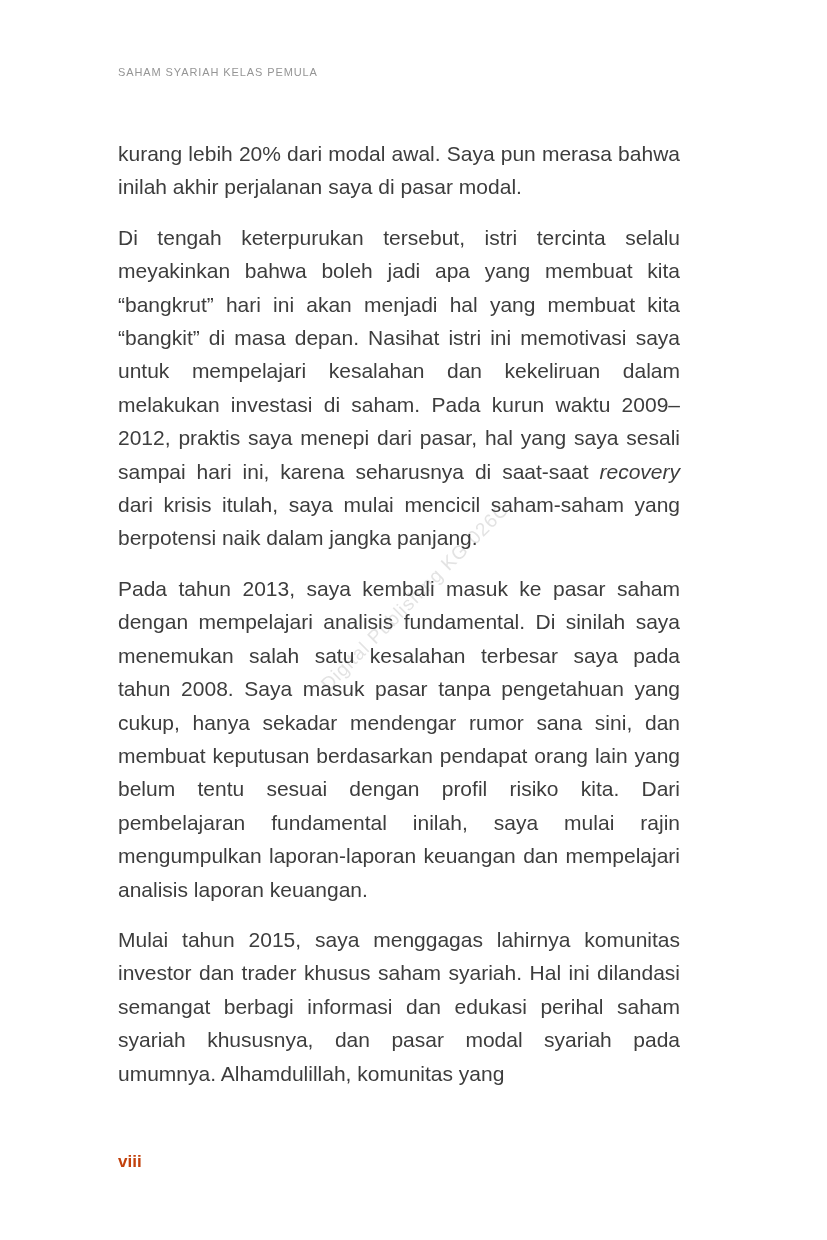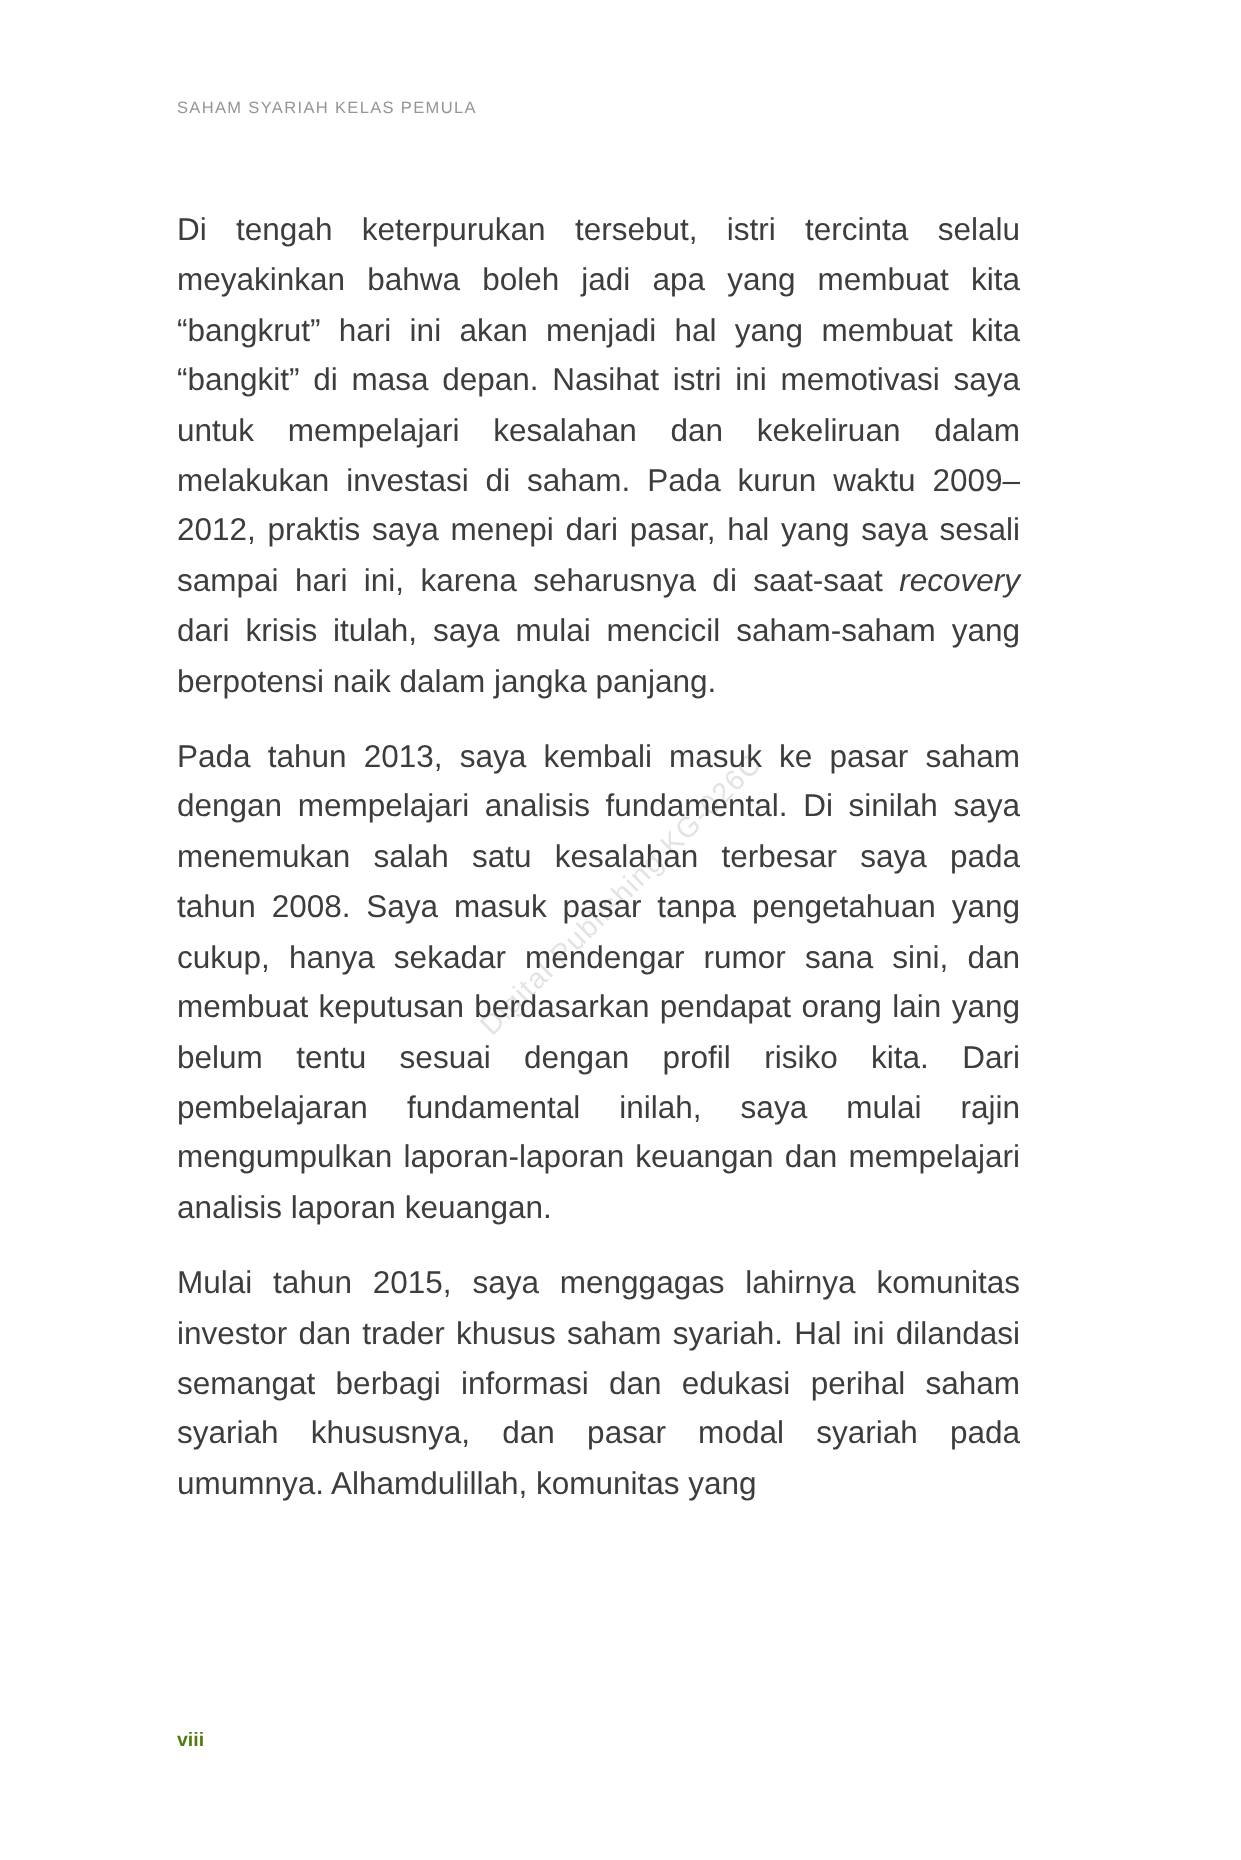--- a/index.html
+++ b/index.html
@@ -58,37 +58,38 @@
     text-align: justify;
     text-justify: inter-word;
   }
   .body-text .italic {
     font-style: italic;
   }
   .page-number {
     position: absolute;
     left: 118px;
     top: 1152px;
-    font-size: 13px;
-    color: #4d7c0f;
+    font-size: 17px;
+    color: #c2410c;
     font-weight: 600;
     z-index: 1;
   }
 </style>
 </head>
 <body>
 
 <div class="page">
 
   <div class="running-head">SAHAM SYARIAH KELAS PEMULA</div>
 
   <div class="watermark">Digital Publishing KG-026C</div>
 
   <div class="body-text">
 
+    <p><span>kurang lebih 20% dari modal awal. Saya pun merasa bahwa inilah akhir perjalanan saya di pasar modal.</span></p>
 
     <p><span>Di tengah keterpurukan tersebut, istri tercinta selalu meyakinkan bahwa boleh jadi apa yang membuat kita “bangkrut” hari ini akan menjadi hal yang membuat kita “bangkit” di masa depan. Nasihat istri ini memotivasi saya untuk mempelajari kesalahan dan kekeliruan dalam melakukan investasi di saham. Pada kurun waktu 2009–2012, praktis saya menepi dari pasar, hal yang saya sesali sampai hari ini, karena seharusnya di saat-saat </span><span class="italic">recovery</span><span> dari krisis itulah, saya mulai mencicil saham-saham yang berpotensi naik dalam jangka panjang.</span></p>
 
     <p><span>Pada tahun 2013, saya kembali masuk ke pasar saham dengan mempelajari analisis fundamental. Di sinilah saya menemukan salah satu kesalahan terbesar saya pada tahun 2008. Saya masuk pasar tanpa pengetahuan yang cukup, hanya sekadar mendengar rumor sana sini, dan membuat keputusan berdasarkan pendapat orang lain yang belum tentu sesuai dengan profil risiko kita. Dari pembelajaran fundamental inilah, saya mulai rajin mengumpulkan laporan-laporan keuangan dan mempelajari analisis laporan keuangan.</span></p>
 
     <p><span>Mulai tahun 2015, saya menggagas lahirnya komunitas investor dan trader khusus saham syariah. Hal ini dilandasi semangat berbagi informasi dan edukasi perihal saham syariah khususnya, dan pasar modal syariah pada umumnya. Alhamdulillah, komunitas yang</span></p>
 
   </div>
 
   <div class="page-number">viii</div>

